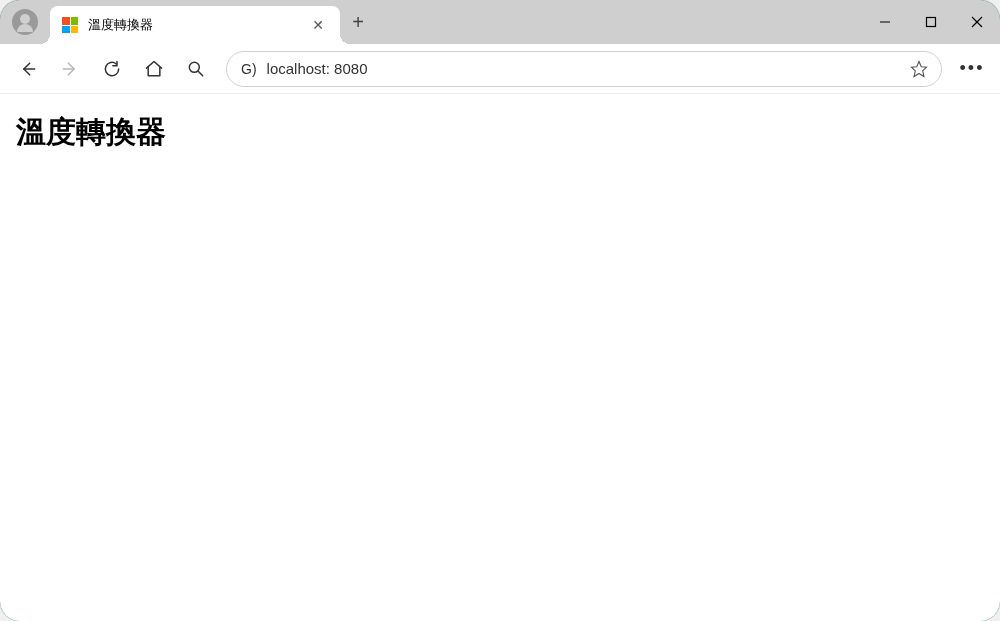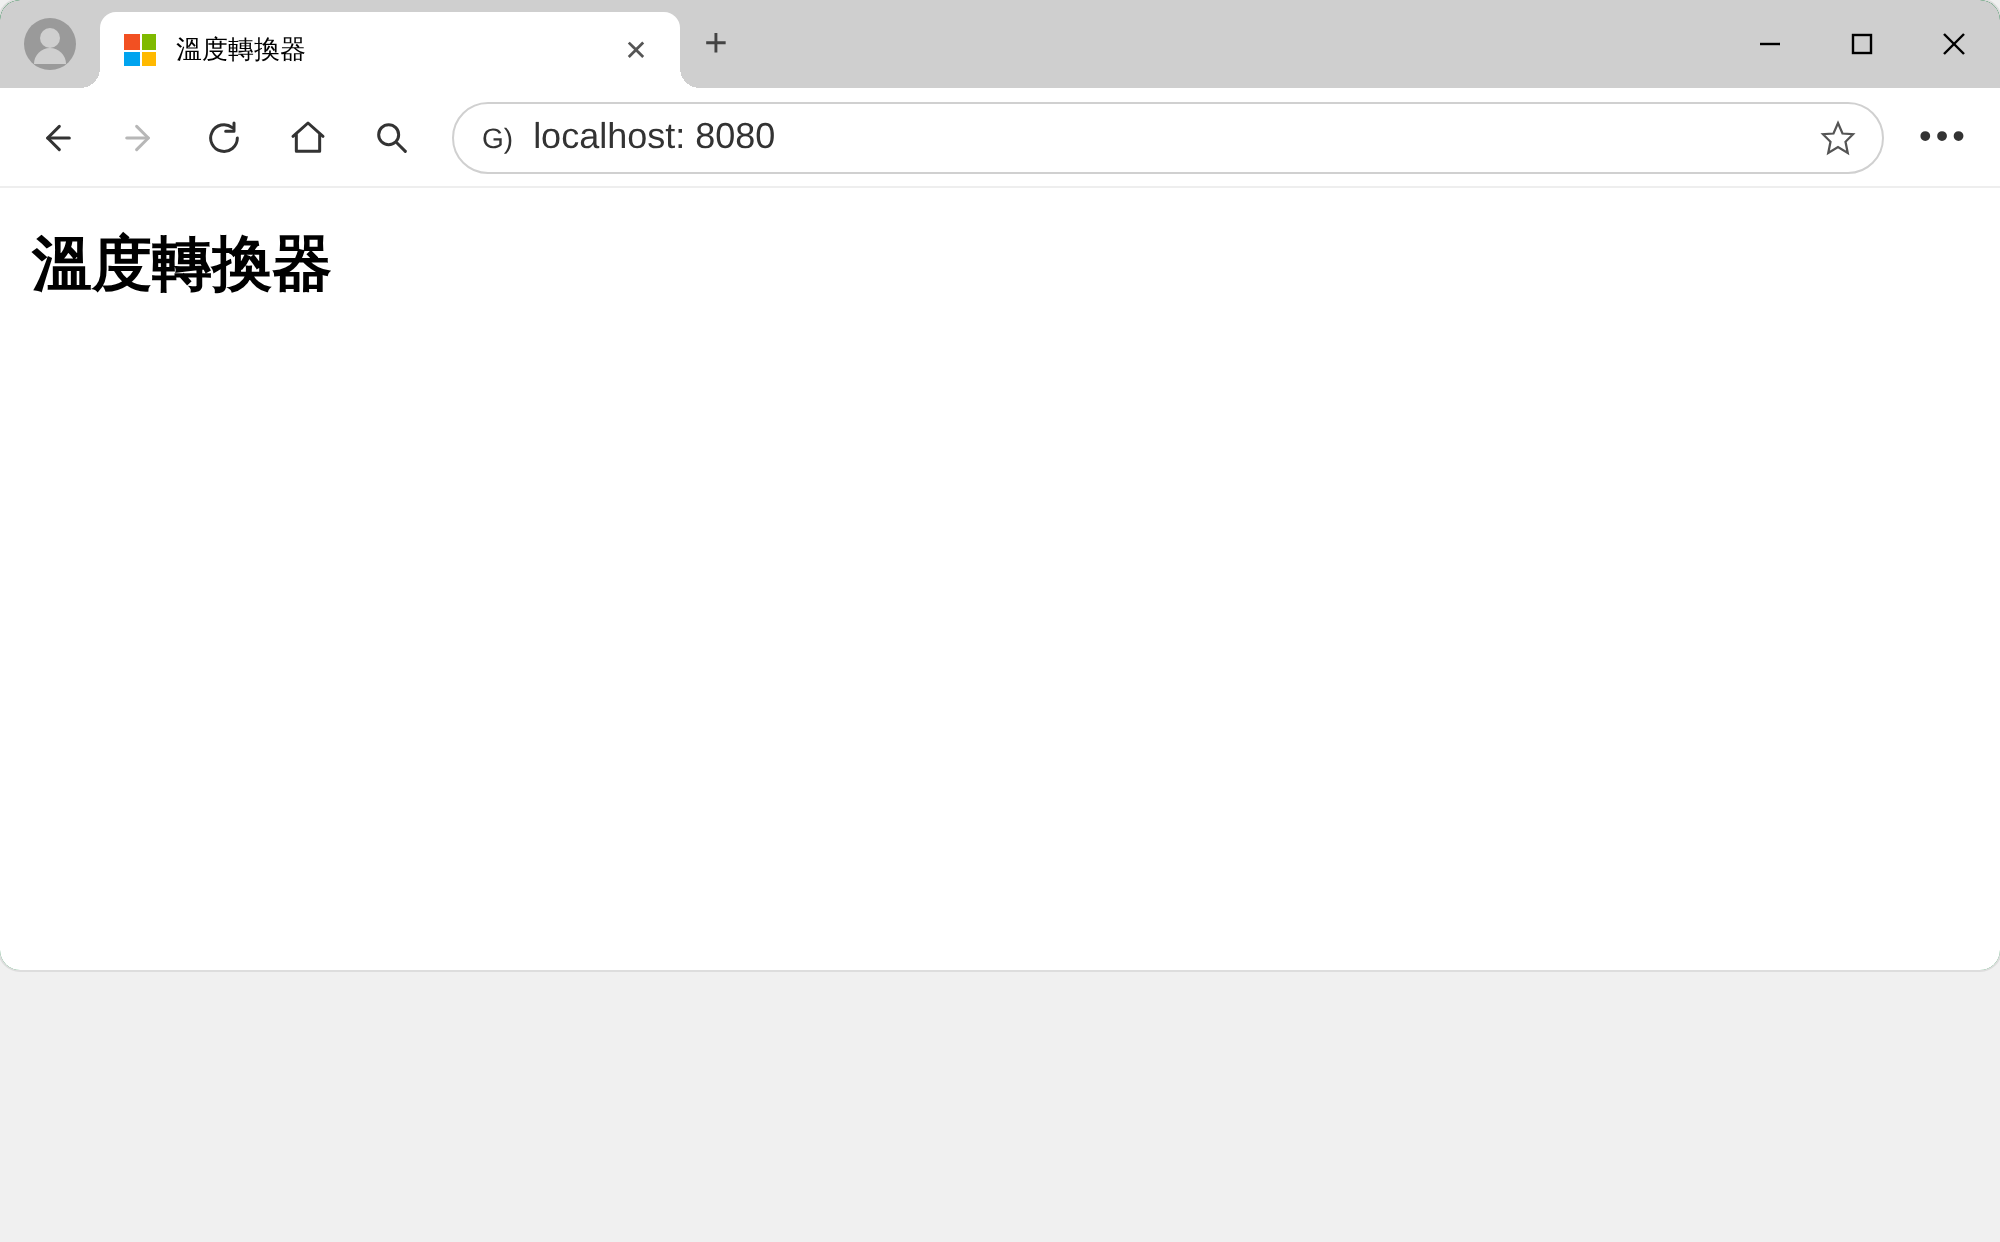--- a/index.html
+++ b/index.html
@@ -1,18 +1,18 @@
 <!DOCTYPE html>
 <html><head>
   <meta charset="utf-8">
   <style>
     * { box-sizing: border-box; margin: 0; padding: 0; }
     html, body { width: 1000px; height: 621px; font-family: "Segoe UI", Arial, sans-serif; overflow: hidden; background: #f0f0f0; }
     .window {
-      width: 1000px; height: 485px; background: #15803d; border-radius: 10px;
+      width: 1000px; height: 621px; background: #15803d; border-radius: 20px;
       box-shadow: 0 0 0 1px #ddd; position: relative; overflow: hidden;
     }
     .titlebar {
       height: 44px; background: #cfcfcf; display: flex; align-items: stretch;
       border-top-left-radius: 10px; border-top-right-radius: 10px;
     }
     .profile {
       width: 50px; display: flex; align-items: center; justify-content: center;
     }
     .profile-circle {
@@ -51,21 +51,21 @@
       border-bottom: 1px solid #eee;
     }
     .tbtn { width: 40px; height: 40px; display: flex; align-items: center; justify-content: center; border-radius: 6px; cursor: pointer; }
     .tbtn.disabled { opacity: 0.35; cursor: default; }
     .tbtn svg { width: 20px; height: 20px; stroke: #333; stroke-width: 1.8; fill: none; stroke-linecap: round; stroke-linejoin: round; }
     .addr {
       flex: 1; height: 36px; margin: 0 8px; border-radius: 18px; background: #fff;
       border: 1px solid #d0d0d0; display: flex; align-items: center; padding: 0 10px 0 14px; gap: 10px;
     }
     .addr-prefix { font-size: 14px; color: #333; }
-    .addr-text { flex: 1; font-size: 18px; color: #333; }
+    .addr-text { flex: 1; font-size: 15px; color: #333; }
     .star { width: 24px; display: flex; align-items: center; justify-content: center; cursor: pointer; }
     .star svg { width: 18px; height: 18px; stroke: #555; stroke-width: 1.5; fill: none; }
     .more { width: 40px; display: flex; align-items: center; justify-content: center; cursor: pointer; font-size: 18px; color: #333; letter-spacing: 2px; }
     .content { padding: 18px 16px; background: #fff; height: calc(621px - 44px - 50px); }
     .content h1 { font-size: 30px; font-weight: 700; color: #000; font-family: "Microsoft JhengHei", "Segoe UI", sans-serif; }
   </style>
 </head>
 <body>
 
 <div class="window">

